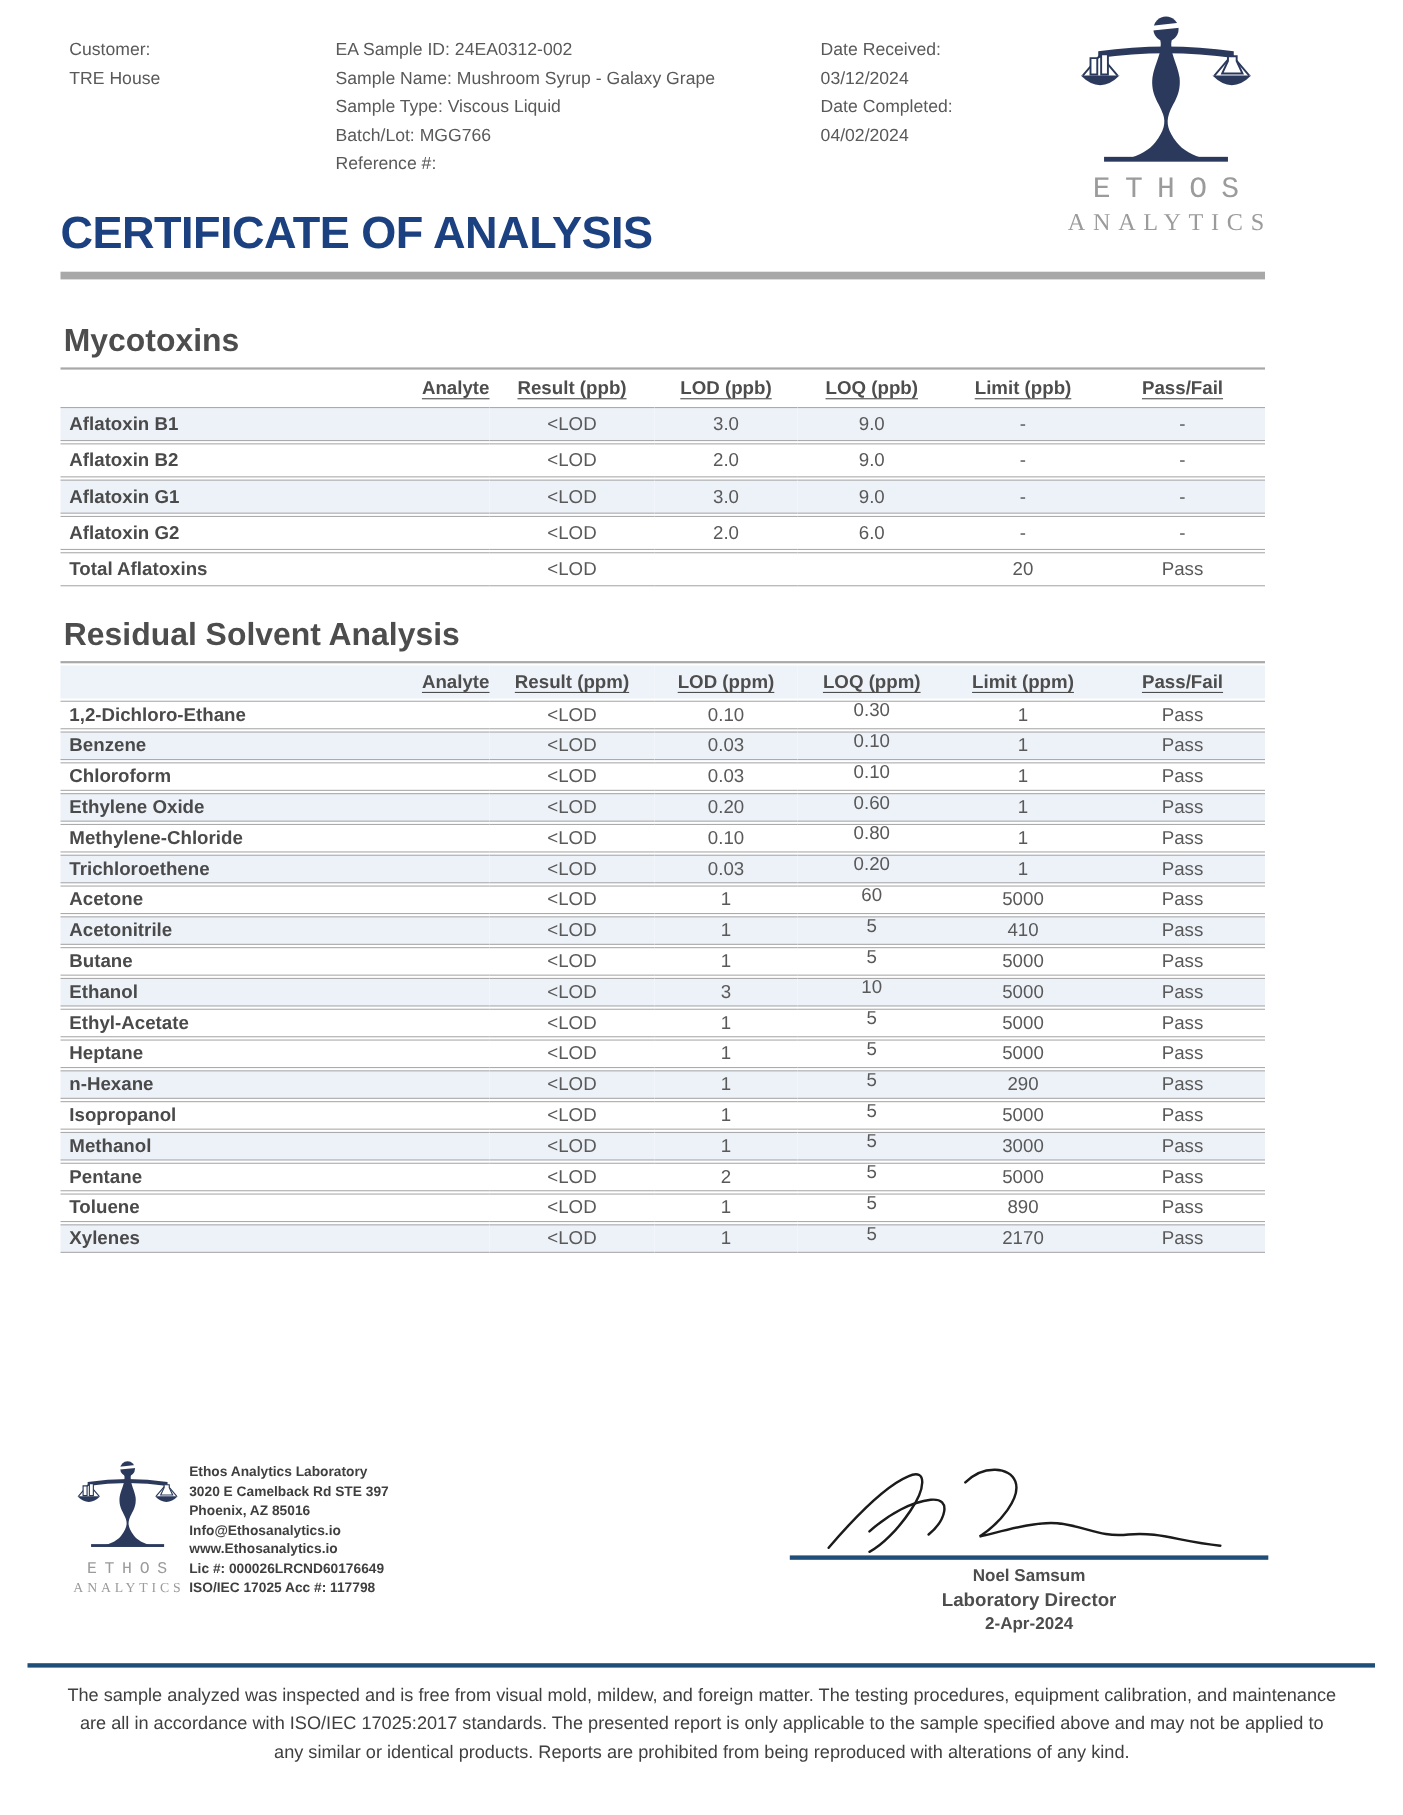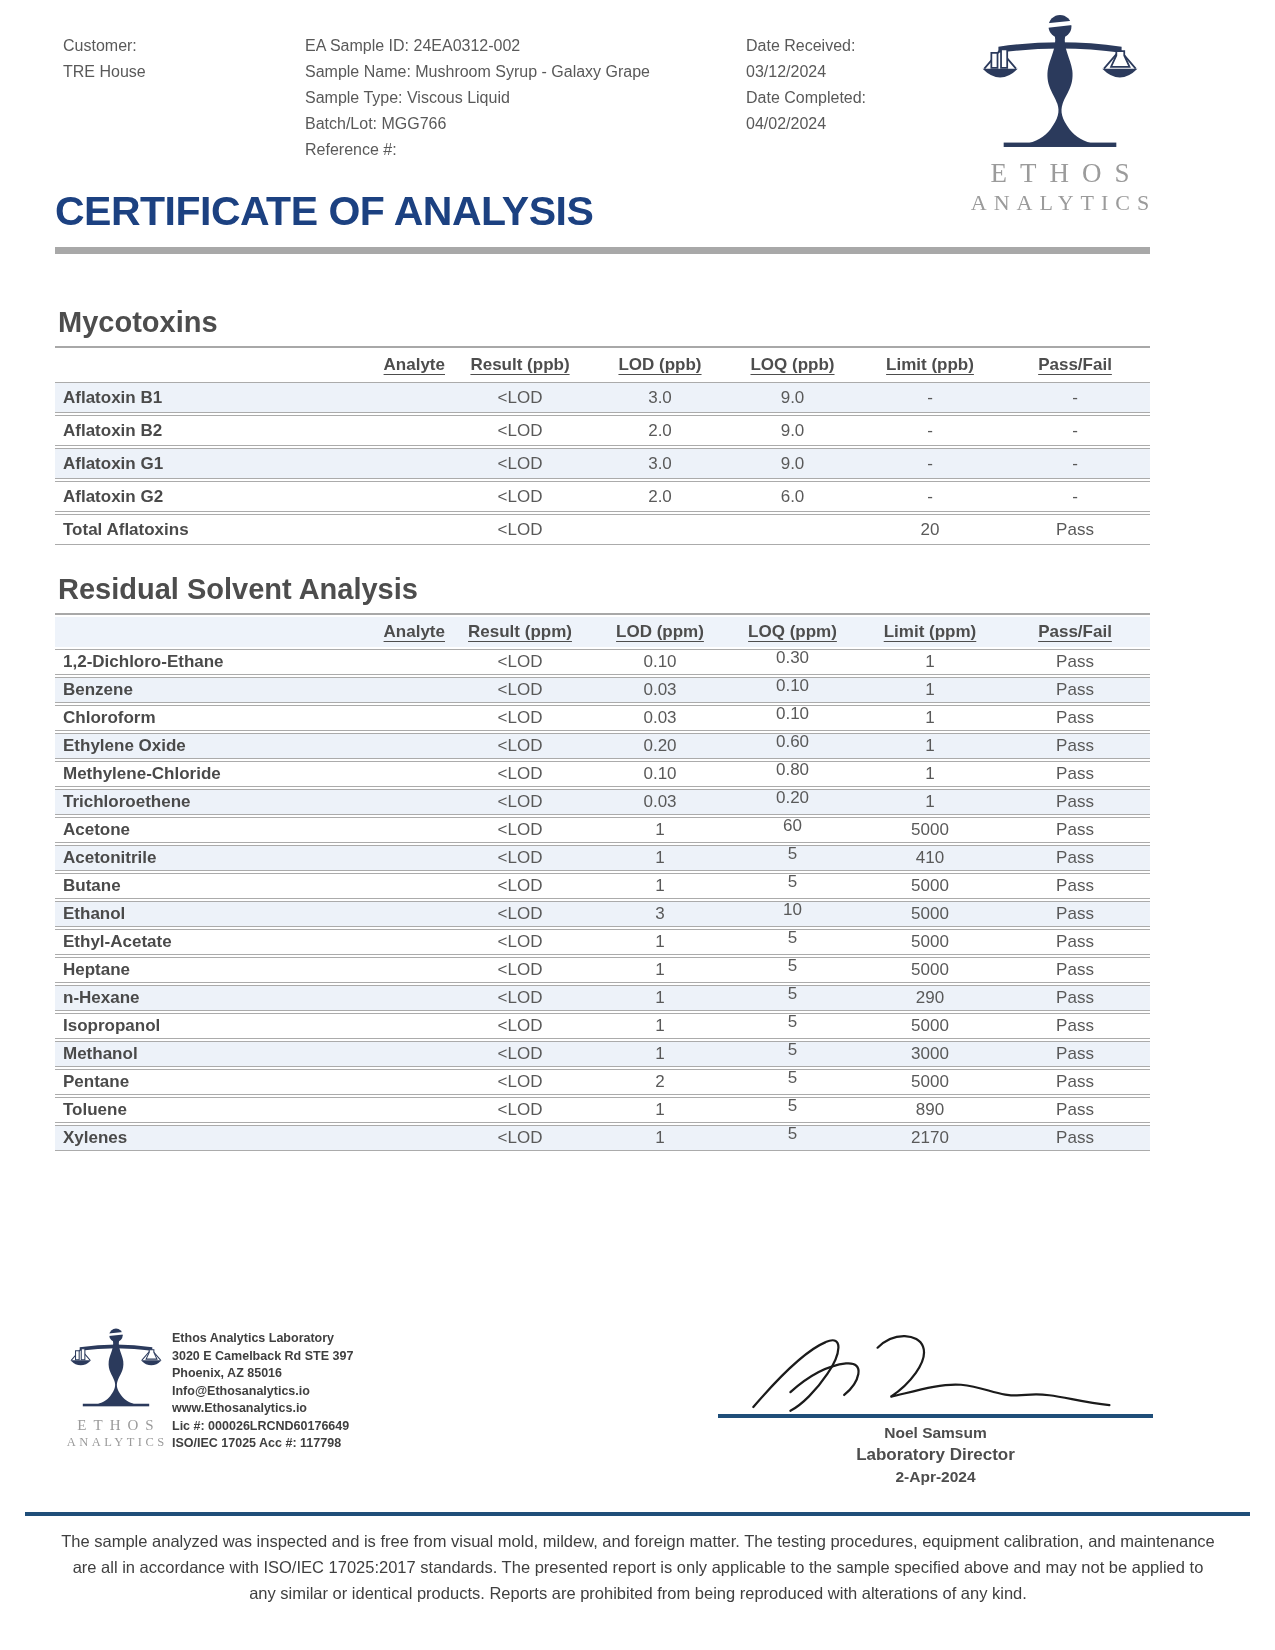--- a/index.html
+++ b/index.html
@@ -10,32 +10,32 @@
 
   
   .top-header { position:relative; height:172px; }
   .hdr-col { position:absolute; top:33px; font-size:16px; line-height:26px; color:#595959; }
   .hdr-left  { left:63px;  }
   .hdr-mid   { left:305px; }
   .hdr-right { left:734px;margin-left:12px; }
 
   .hdr-logo { position:absolute; left:955px; top:14px; width:210px; text-align:center; }
   .hdr-logo .figure { display:block; margin:0 auto; }
-  .logo-word1 { font-family:Liberation Serif, serif; color:#9b9b9b;
+  .logo-word1 { font-family:Liberation Mono, monospace; color:#9b9b9b;
     font-size:27px; letter-spacing:13px; margin-top:3px; text-indent:13px; }
   .logo-word2 { font-family:"Liberation Serif", serif; color:#9b9b9b;
     font-size:22px; letter-spacing:7px; margin-top:1px; text-indent:7px; }
 
   
   .title { margin:16px 0 0 55px; font-size:41px; font-weight:bold;
     color:#1c4181; letter-spacing:-0.5px; }
   .title-rule { width:1095px; height:7px; background:#a8a8a8; margin:12px 0 0 55px; }
 
   
-  .section-heading { margin:52px 0 0 58px; font-size:29px; font-weight:bold; color:#4d4d4d; }
+  .section-heading { margin:40px 0 0 58px; font-size:29px; font-weight:bold; color:#4d4d4d; }
   .section-heading.second { margin-top:26px; }
   .section-rule { width:1095px; height:2px; background:#a8a8a8; margin:7px 0 0 55px; }
 
   
   table.coa { width:1095px; margin-left:55px; border-collapse:separate;
     border-spacing:0 2px; table-layout:fixed; }
   table.coa th { font-size:17px; font-weight:bold; color:#4d4d4d;
     text-decoration:underline; text-underline-offset:4px; text-align:center;
     height:30px; vertical-align:middle; }
   table.coa td { font-size:17px; color:#595959; text-align:center;

